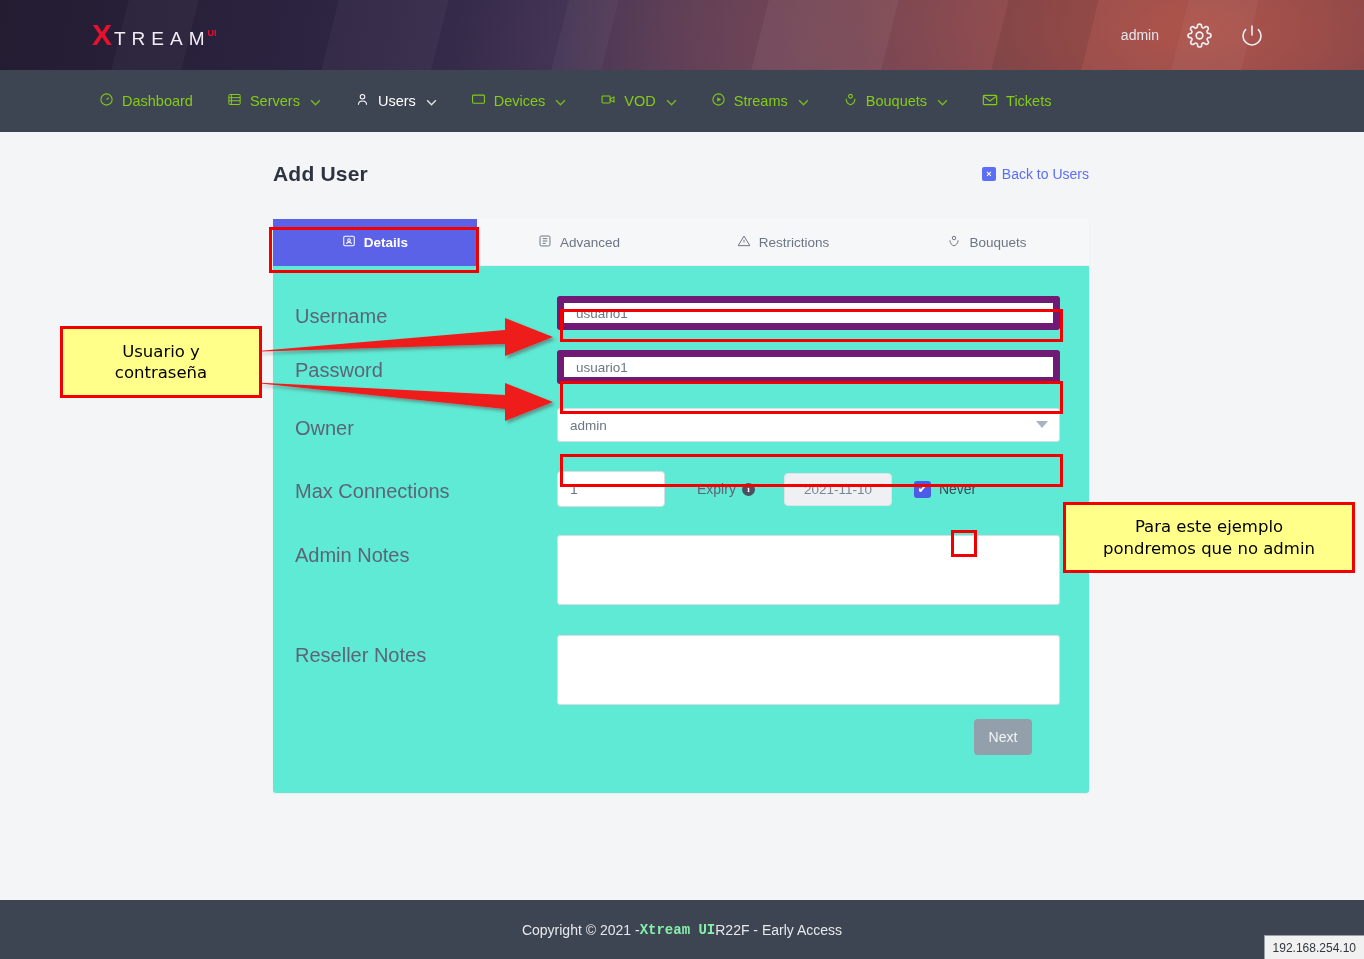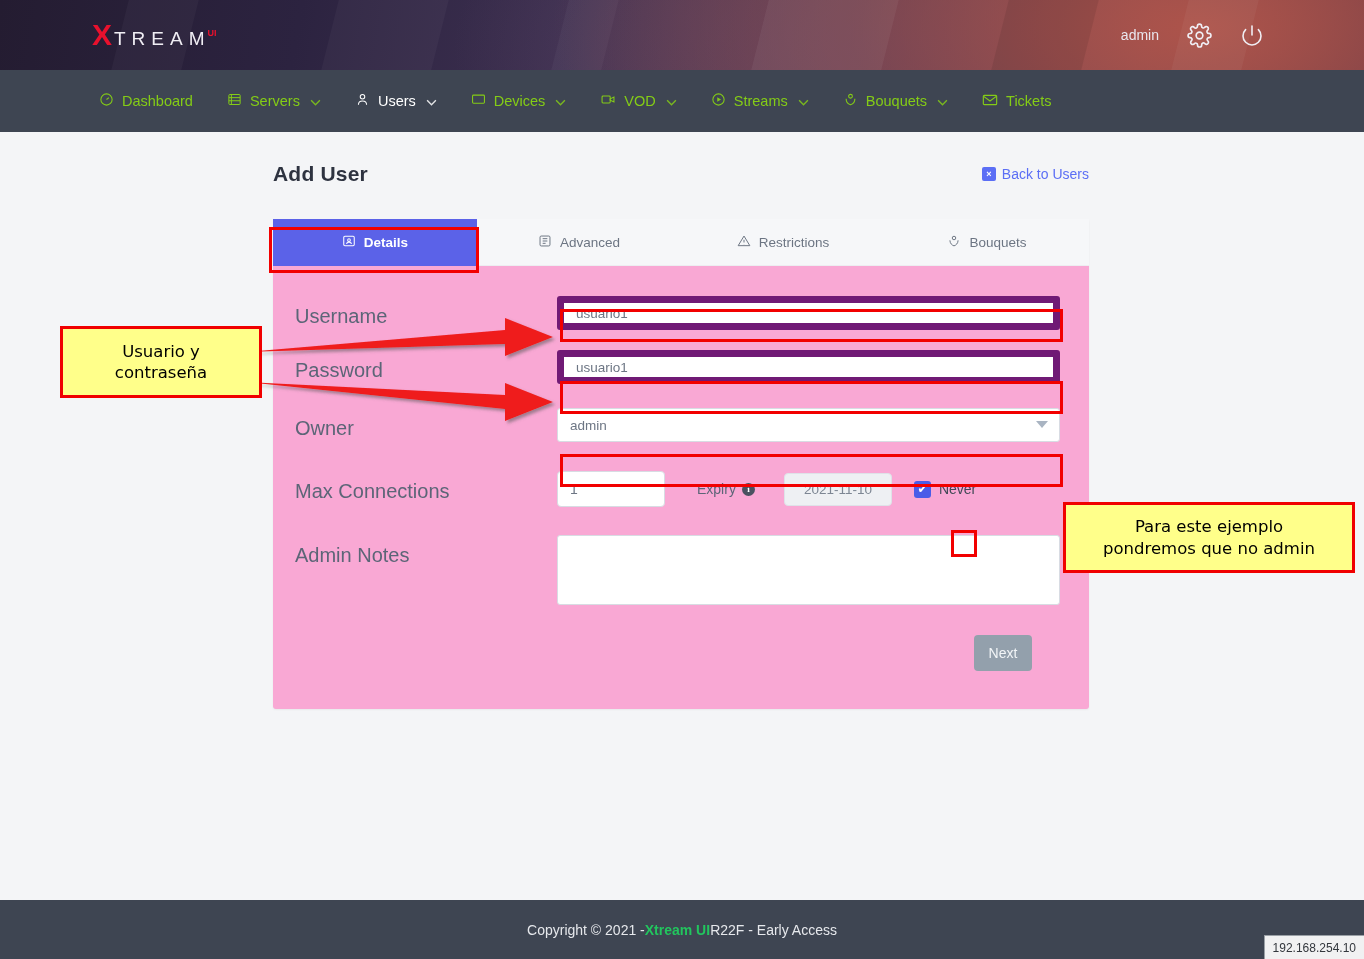--- a/index.html
+++ b/index.html
@@ -77,21 +77,21 @@
   .container { position: absolute; left: 273px; top: 0; width: 816px; }
 
   .page-head { display: flex; align-items: center; justify-content: space-between; padding-top: 30px; }
   .page-title { font-size: 21px; color: #2e3340; font-weight: bold; letter-spacing: .2px; }
   .back-link { display: flex; align-items: center; gap: 6px; color: #5b6ef5; font-size: 14px; cursor: pointer; }
   .back-badge {
     width: 14px; height: 14px; background: #5b6ef5; border-radius: 2px;
     color: #fff; font-size: 9px; line-height: 14px; text-align: center; font-weight: bold;
   }
 
-  .card { margin-top: 33px; background: #f9a8d4; border-radius: 3px; box-shadow: 0 1px 2px rgba(0,0,0,.05); }
+  .card { margin-top: 33px; background: #5eead4; border-radius: 3px; box-shadow: 0 1px 2px rgba(0,0,0,.05); }
   .tabs { display: flex; height: 47px; background: #f6f7f9; border-bottom: 1px solid #edeef1; }
   .tab {
     flex: 1; display: flex; align-items: center; justify-content: center; gap: 8px;
     font-size: 13.5px; color: #6c7583; cursor: pointer; height: 47px;
   }
   .tab.active { background: #5b62e8; color: #ffffff; font-weight: bold; }
 
   .form { padding: 30px 40px 38px 22px; }
   .row { display: flex; align-items: flex-start; margin-bottom: 20px; }
   .lbl { width: 262px; padding-top: 9px; font-size: 20px; color: #5c6577; flex: none; }
@@ -148,21 +148,21 @@
     width: 58px; height: 36px; background: #93a0ac; color: #f2f5f7; border: none;
     border-radius: 4px; font-size: 14px; font-family: "Liberation Sans", sans-serif; cursor: pointer;
   }
 
   
   .footer {
     position: absolute; left: 0; top: 900px; width: 1364px; height: 59px;
     background: #3e4552; color: #e6e8ec; font-size: 14px;
     display: flex; align-items: center; justify-content: center;
   }
-  .footer b { font-weight: bold; color: #22c55e; }
+  .footer b { font-weight: bold; color: #86efac; font-family: Liberation Mono, monospace; }
   .statusbar {
     position: absolute; right: 0; bottom: 0; height: 24px;
     background: #f1f1f2; border: 1px solid #9aa0a6; border-right: none; border-bottom: none;
     color: #33373d; font-size: 12px; display: flex; align-items: center; padding: 0 8px;
   }
 
   
   .anno-box {
     position: absolute; background: #ffff8a; border: 3px solid #f00000;
     display: flex; align-items: center; justify-content: center; text-align: center;
@@ -422,20 +422,26 @@
             </div>
           </div>
 
           <div class="row" style="margin-bottom:26px">
             <div class="lbl">Admin Notes</div>
             <div class="ctl">
               <textarea class="txta" style=""></textarea>
             </div>
           </div>
 
+          <div class="row" style="margin-bottom:8px">
+            <div class="lbl">Reseller Notes</div>
+            <div class="ctl">
+              <textarea class="txta" style=""></textarea>
+            </div>
+          </div>
 
           <div class="next-row">
             <button class="next-btn">Next</button>
           </div>
 
         </div>
       </div>
     </div>
   </div>
 

